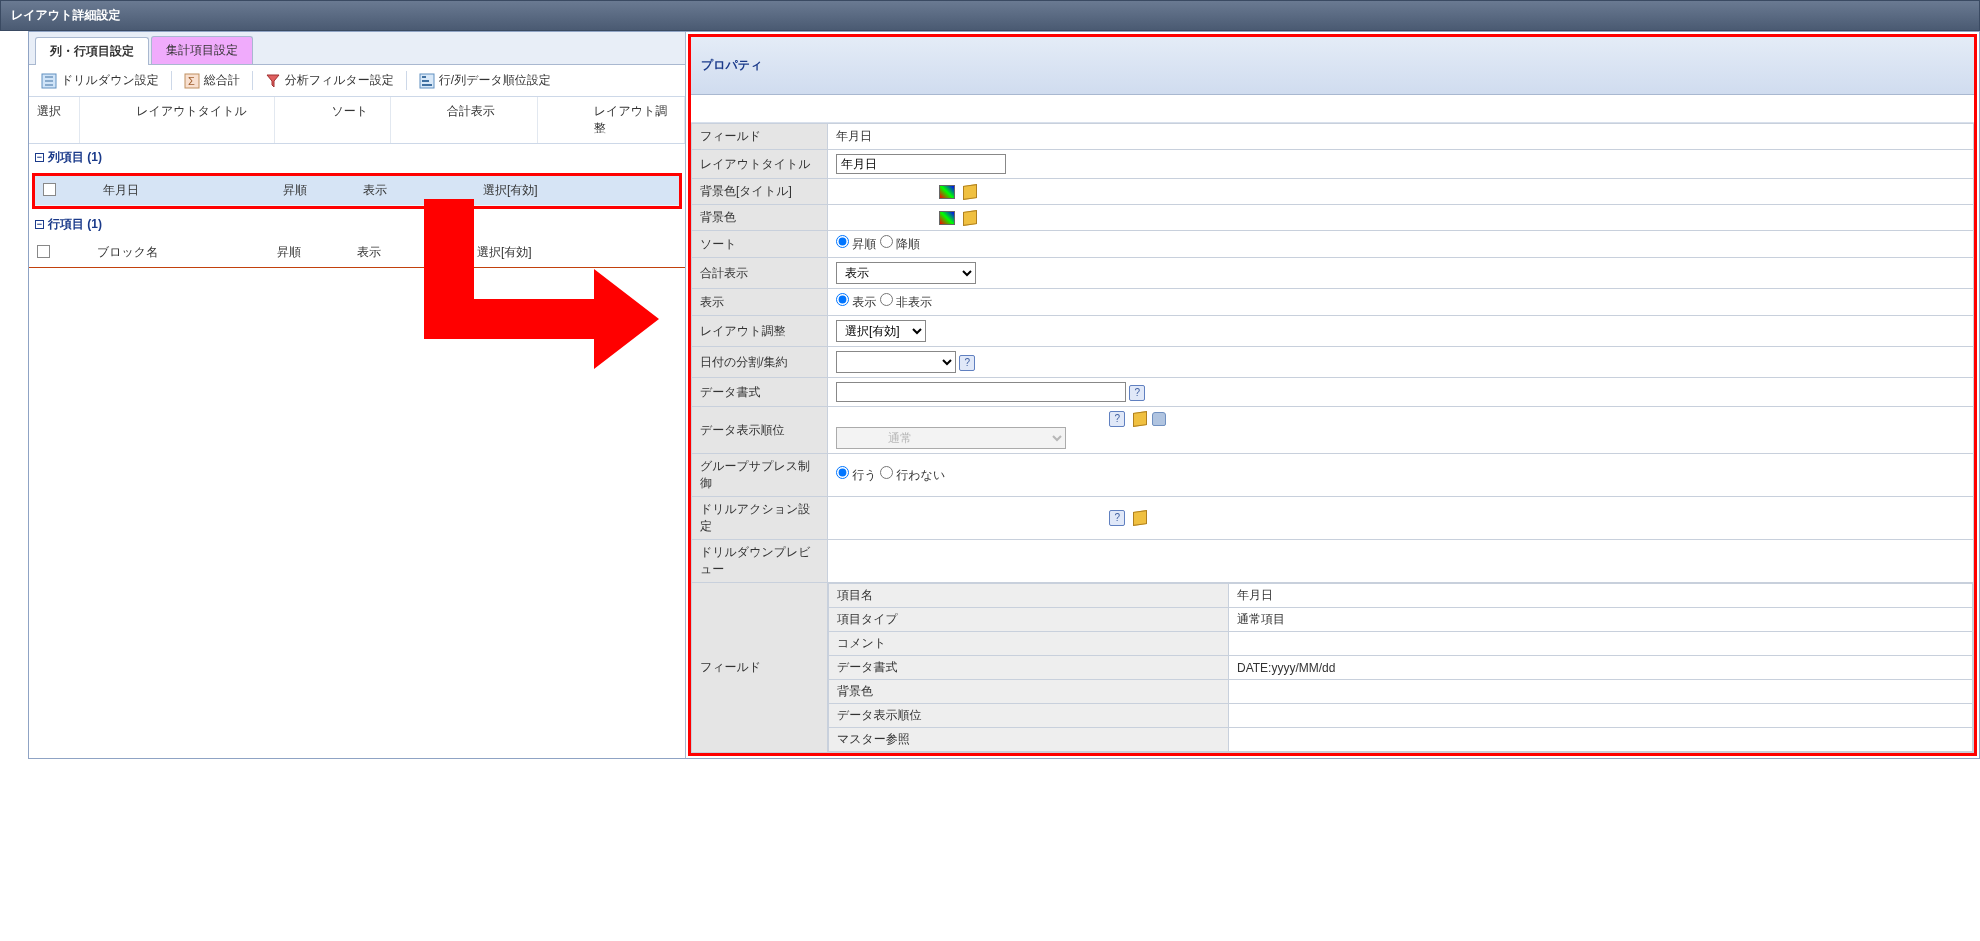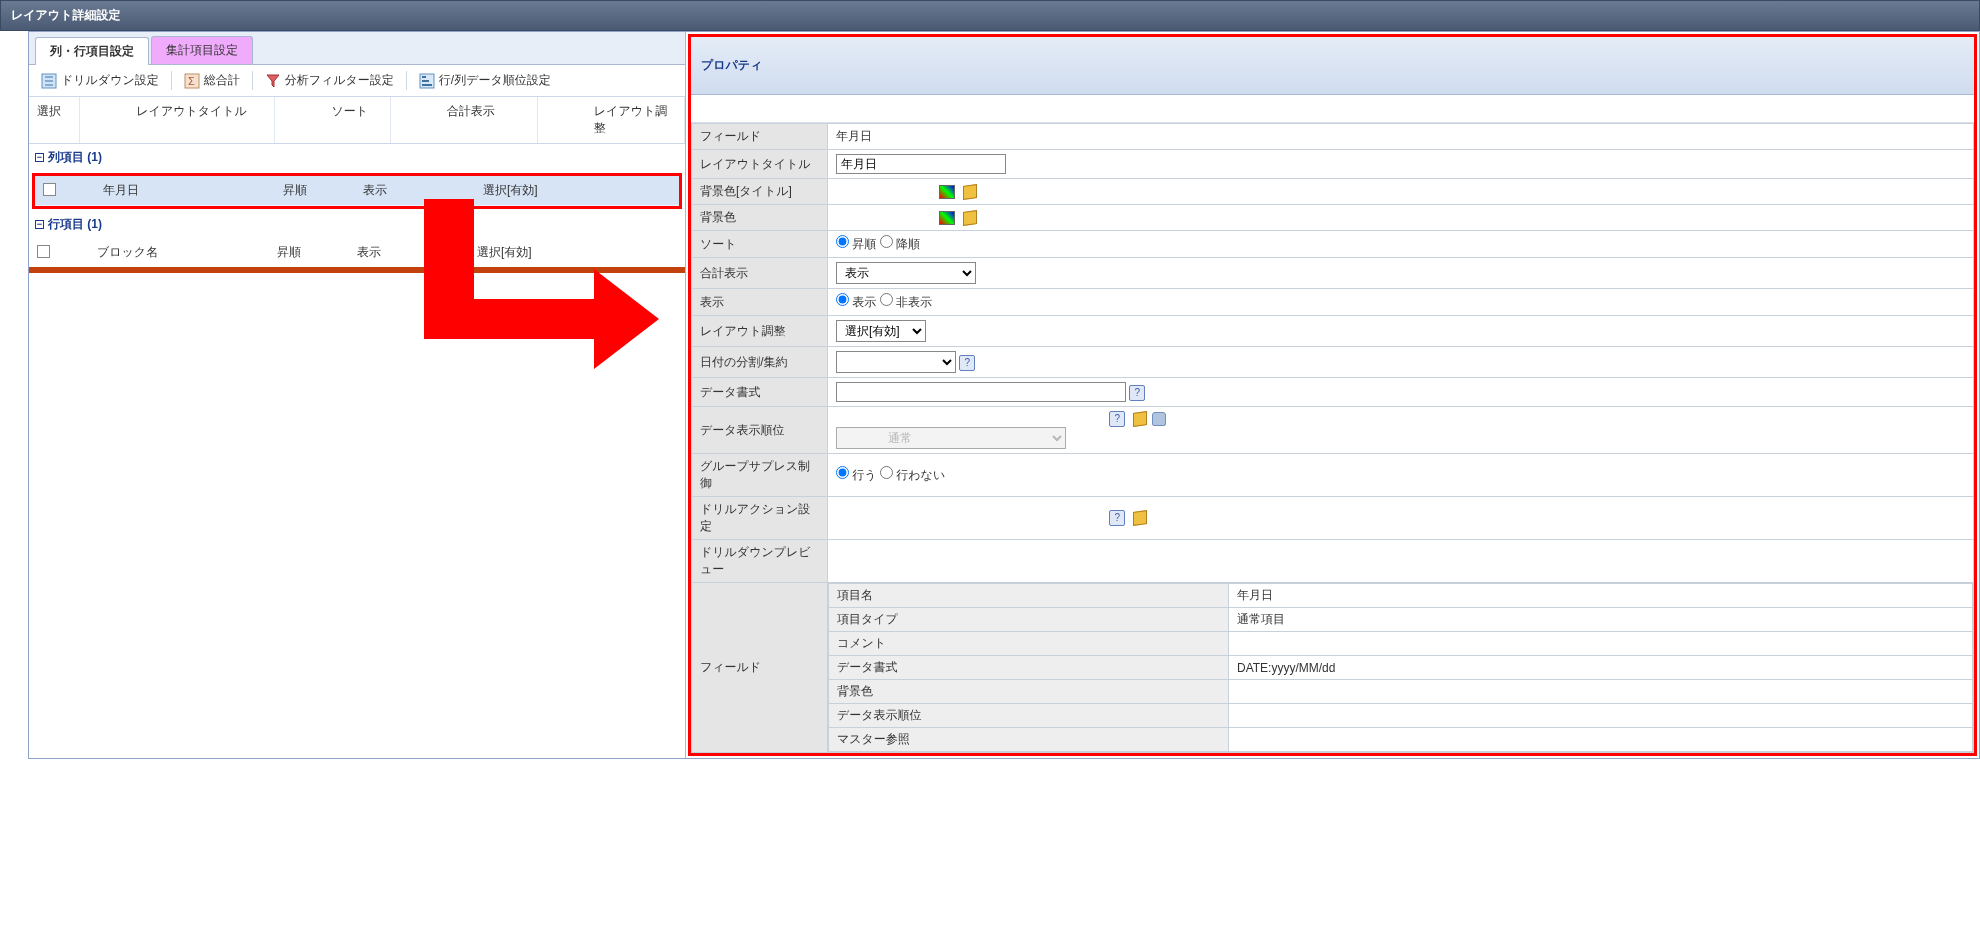--- a/index.html
+++ b/index.html
@@ -118,21 +118,21 @@
           <div class="dr-cell col-total">表示</div>
           <div class="dr-cell col-adjust">選択[有効]</div>
         </div>
       </div>
 
       <div class="group-row">
         <span class="minus-icon">−</span>
         <span>行項目 (1)</span>
       </div>
 
-      <div class="data-row" style="border-bottom:6px solid #c2410c;">
+      <div class="data-row" style="border-bottom:1px solid #c2410c;">
         <div class="dr-cell col-sel"><span class="checkbox-box"></span></div>
         <div class="dr-cell col-title">ブロック名</div>
         <div class="dr-cell col-sort">昇順</div>
         <div class="dr-cell col-total">表示</div>
         <div class="dr-cell col-adjust">選択[有効]</div>
       </div>
 
       <svg class="arrow-overlay" style="left:375px; top:55px;" width="260" height="170">
         <path d="M 20 0 L 70 0 L 70 100 L 190 100 L 190 70 L 255 120 L 190 170 L 190 140 L 20 140 Z" fill="red"></path>
       </svg>

